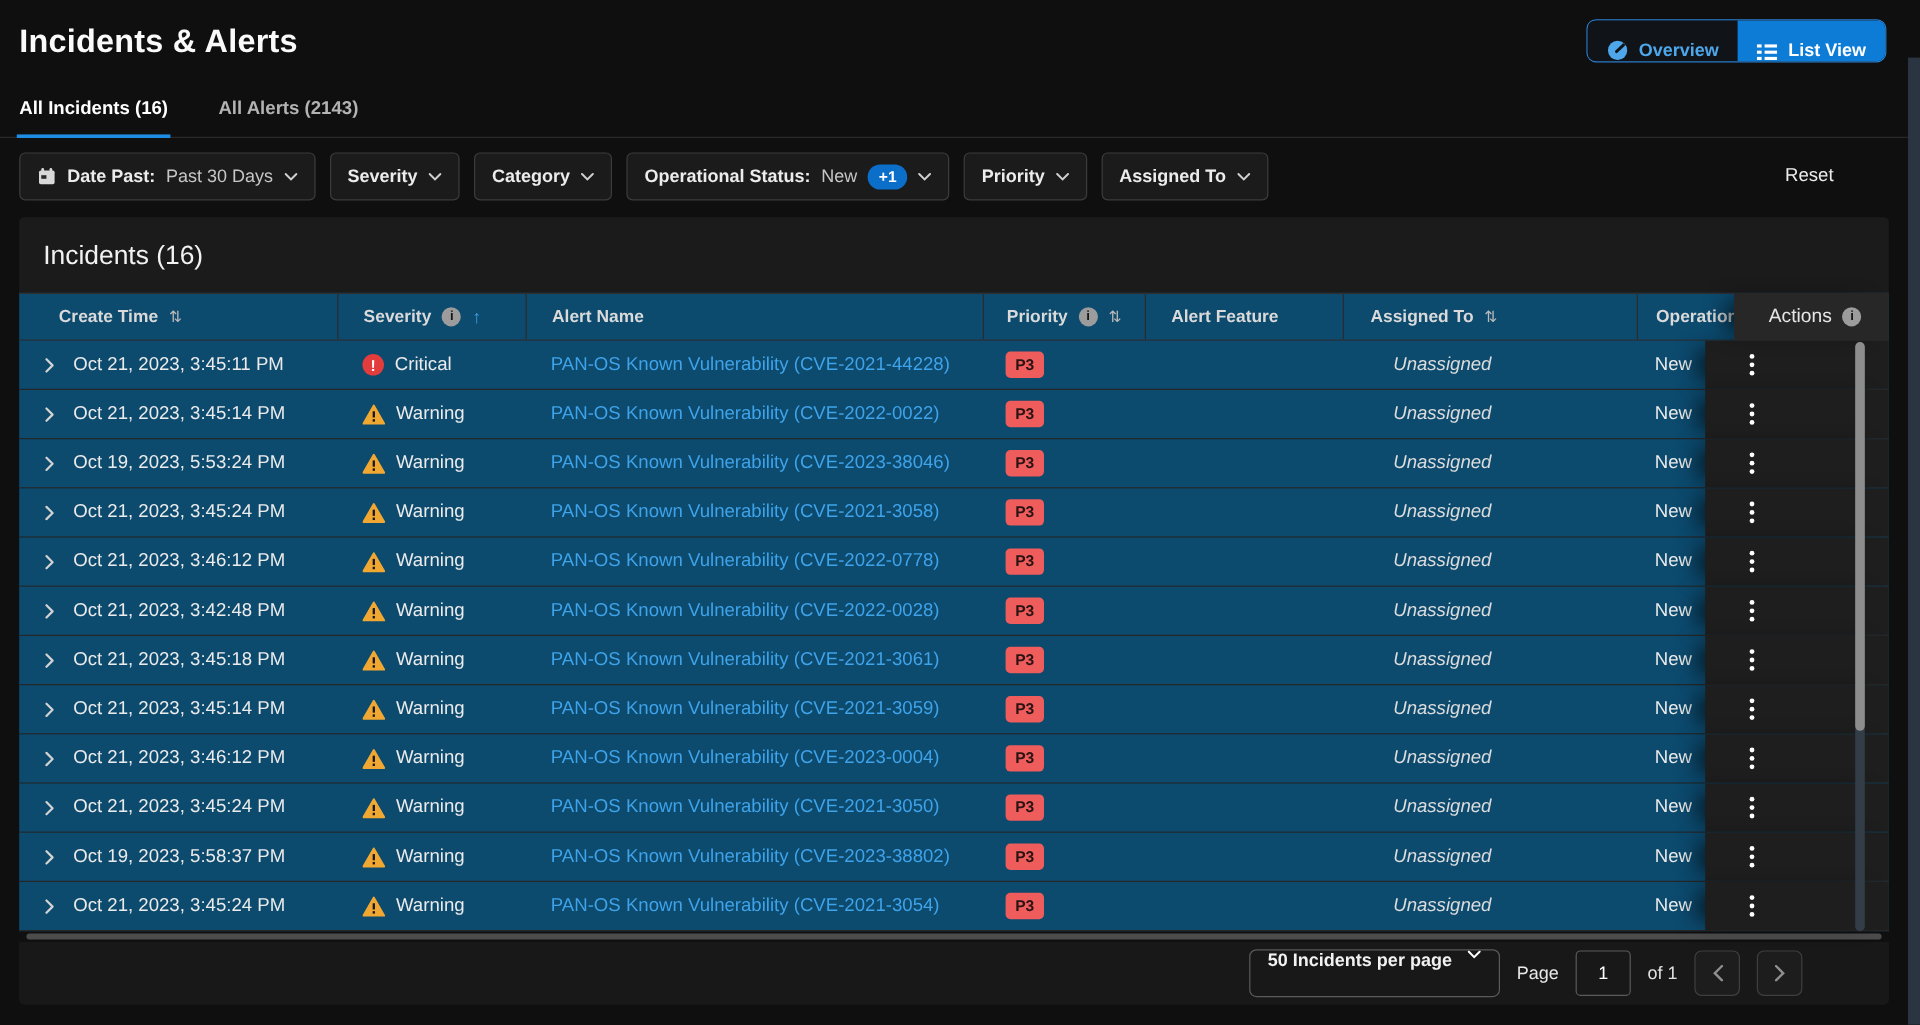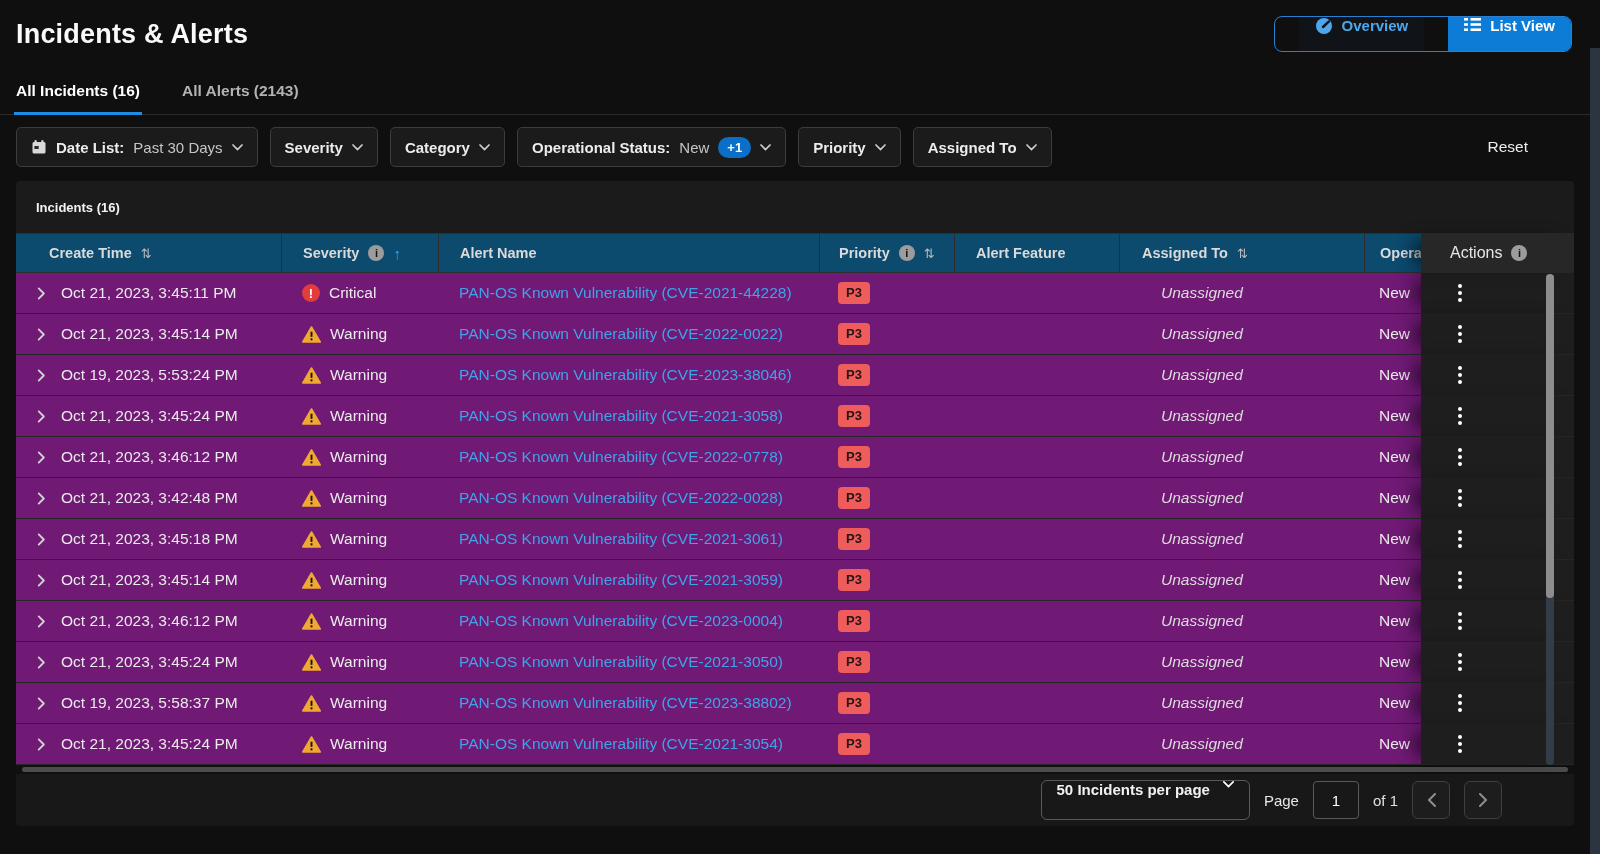--- a/index.html
+++ b/index.html
@@ -10,22 +10,22 @@
     background: #0f0f0f;
     color: #e6e6e6;
     font-family: "Liberation Sans", "DejaVu Sans", sans-serif;
   }
   .app { position:absolute; left:0; top:0; width:1590px; }
 
   
   .top { display:flex; justify-content:space-between; align-items:center; padding:16px 18px 4px 16px; }
   .page-title { font-size:27px; font-weight:700; color:#fafafa; letter-spacing:.2px; }
   .view-toggle { display:flex; border:1px solid #2a7fd0; border-radius:8px; overflow:hidden; height:36px; }
-  .tbtn { display:flex; align-items:flex-start; gap:9px; padding:0 16px; font-size:15px; font-weight:700;
-          background:#101418; color:#4da7ea; border:none; cursor:pointer; font-family:inherit;margin-left:24px; }
+  .tbtn { display:flex; align-items:flex-end; gap:9px; padding:0 16px; font-size:15px; font-weight:700;
+          background:#101418; color:#4da7ea; border:none; cursor:pointer; font-family:inherit; }
   .tbtn.active { background:#0d7cd6; color:#fff; }
 
   
   .tabs { display:flex; gap:38px; padding:0 14px; border-bottom:1px solid #2a2a2a; margin-top:16px; }
   .tab { position:relative; padding:10px 2px 14px; font-size:15.5px; font-weight:700; color:#b3b3b3; cursor:pointer; }
   .tab.active { color:#ffffff; }
   .tab.active::after { content:""; position:absolute; left:0; right:0; bottom:-1px; height:3px; background:#1f8ce4; }
 
   
   .filters { display:flex; align-items:center; gap:12px; padding:12px 16px 0 16px; }
@@ -33,21 +33,21 @@
           border:1px solid #3c3c3c; border-radius:5px; color:#e3e3e3; font-size:15px; cursor:pointer; font-family:inherit; }
   .pill .lab { font-weight:700; color:#ececec; white-space:nowrap; }
   .pill .val { color:#c6c6c6; white-space:nowrap; }
   .fbadge { background:#0b6fc9; color:#fff; font-size:13px; font-weight:700; border-radius:12px; padding:3px 9px; }
   .chev { width:11px; height:7px; flex:0 0 auto; }
   .reset-btn { margin-left:auto; margin-right:46px; background:none; border:none; color:#ededed;
                font-size:15.5px; cursor:pointer; font-family:inherit; }
 
   
   .panel { margin:14px 16px 0 16px; background:#1b1b1b; border-radius:4px; }
-  .panel-h { padding:19px 20px 18px 20px; font-size:13px; font-weight:700; color:#f2f2f2; }
+  .panel-h { padding:19px 20px 18px 20px; font-size:22px; font-weight:400; color:#f2f2f2; }
   .table-wrap { position:relative; }
 
   .thead { display:flex; height:40px; background:#0c4a6e; border-top:1px solid #2f2f2f;
            border-bottom:1px solid #2f2f2f; position:relative; }
   .hcell { display:flex; align-items:center; gap:9px; font-size:14.5px; font-weight:700; color:#dadada;
            padding-left:21px; white-space:nowrap; overflow:hidden; }
   .hsep { border-left:1px solid #2c2c2c; }
 
   .w-time { width:265px; padding-left:33px; }
   .w-sev  { width:157px; }
@@ -57,25 +57,25 @@
   .w-asgn { width:245px; padding-left:22px; }
   .w-oper { flex:1; padding-left:15px; }
 
   .sort-both::after { content:"⇅"; font-size:13px; color:#b9b9b9; font-weight:400; }
   .sort-up { color:#3fa3ea; font-size:15px; font-weight:700; }
   .info-ic { width:16px; height:16px; border-radius:50%; background:#9c9c9c; color:#151515;
              display:inline-flex; align-items:center; justify-content:center; flex:0 0 auto;
              font-size:11px; font-weight:800; font-style:normal; }
   .info-ic::after { content:"i"; }
 
-  .h-actions { position:absolute; right:0; top:-1px; bottom:-1px; width:153px; background:#272727;
+  .h-actions { position:absolute; right:0; top:-1px; bottom:-1px; width:129px; background:#272727;
                display:flex; align-items:center; gap:9px; padding-left:29px;
                box-shadow:-14px 0 18px -8px rgba(0,0,0,.7); z-index:3; }
 
-  .trow { display:flex; position:relative; height:41px; background:#701a75; border-bottom:1px solid #272727; }
+  .trow { display:flex; position:relative; height:41px; background:#0c4a6e; border-bottom:1px solid #272727; }
   .cell { display:flex; align-items:center; font-size:15.5px; color:#ebebeb; white-space:nowrap; overflow:hidden; }
   .c-time { width:265px; padding-left:20px; gap:14px; }
   .c-sev  { width:157px; padding-left:21px; gap:9px; }
   .c-name { width:381px; padding-left:21px; }
   .c-pri  { width:135px; padding-left:19px; }
   .c-feat { width:165px; padding-left:21px; }
   .c-asgn { width:245px; padding-left:22px; }
   .c-oper { flex:1; padding-left:15px; }
   .c-actions { position:absolute; right:0; top:0; bottom:0; width:153px; background:#1e1e1e;
                display:flex; align-items:center; padding-left:32px;
@@ -155,21 +155,21 @@
   </div>
 
   <div class="filters">
     <button class="pill">
       <svg width="16" height="16" viewBox="0 0 16 16">
         <rect x="1.5" y="3" width="13" height="11.5" rx="1.5" fill="#d9d9d9"></rect>
         <rect x="3.5" y="1" width="2.2" height="3.4" rx="1" fill="#d9d9d9"></rect>
         <rect x="10.3" y="1" width="2.2" height="3.4" rx="1" fill="#d9d9d9"></rect>
         <rect x="3.4" y="7" width="4.3" height="3" fill="#2a2a2a"></rect>
       </svg>
-      <span class="lab">Date List:</span>
+      <span class="lab">Date Past:</span>
       <span class="val">Past 30 Days</span>
       <svg class="chev" viewBox="0 0 11 7">
           <polyline points="1,1 5.5,5.5 10,1" fill="none" stroke="#cfcfcf" stroke-width="1.7" stroke-linecap="round"></polyline>
         </svg>
     </button>
     <button class="pill">
       <span class="lab">Severity</span>
       <svg class="chev" viewBox="0 0 11 7">
           <polyline points="1,1 5.5,5.5 10,1" fill="none" stroke="#cfcfcf" stroke-width="1.7" stroke-linecap="round"></polyline>
         </svg>

